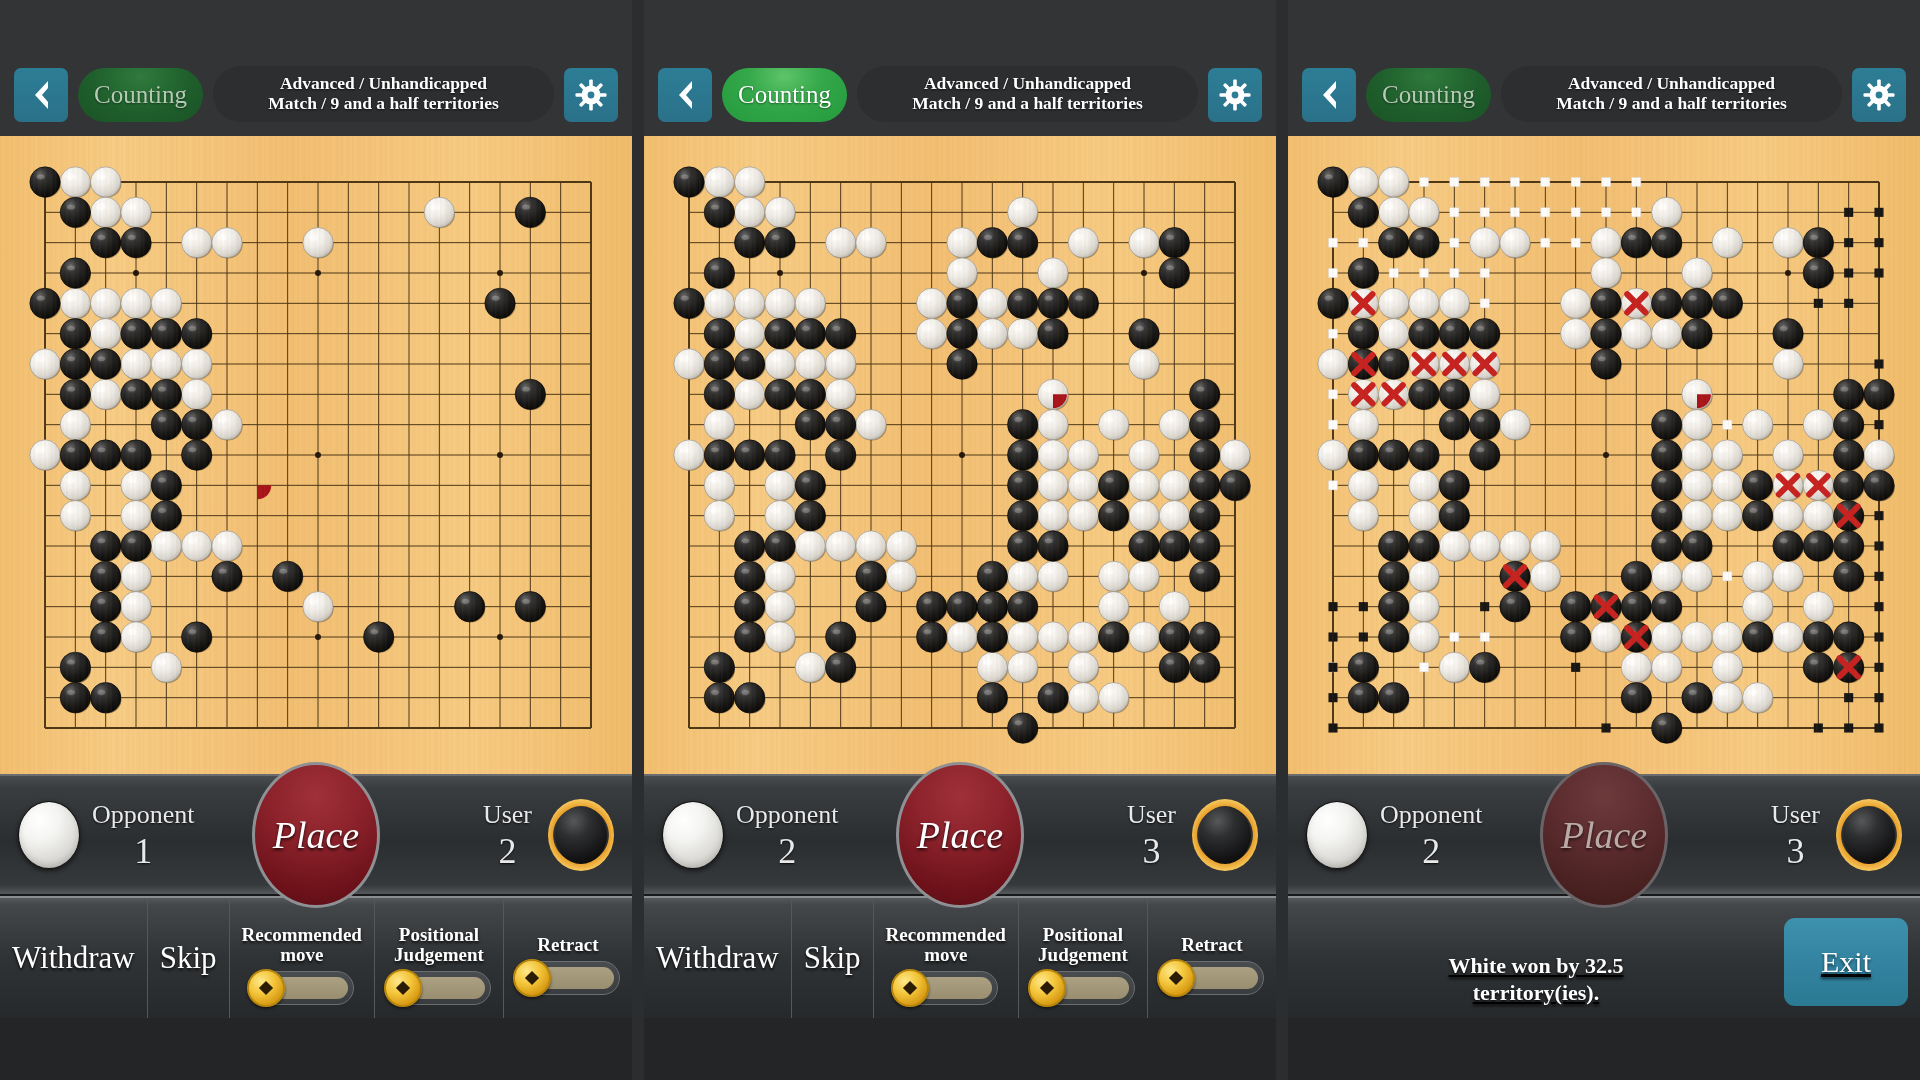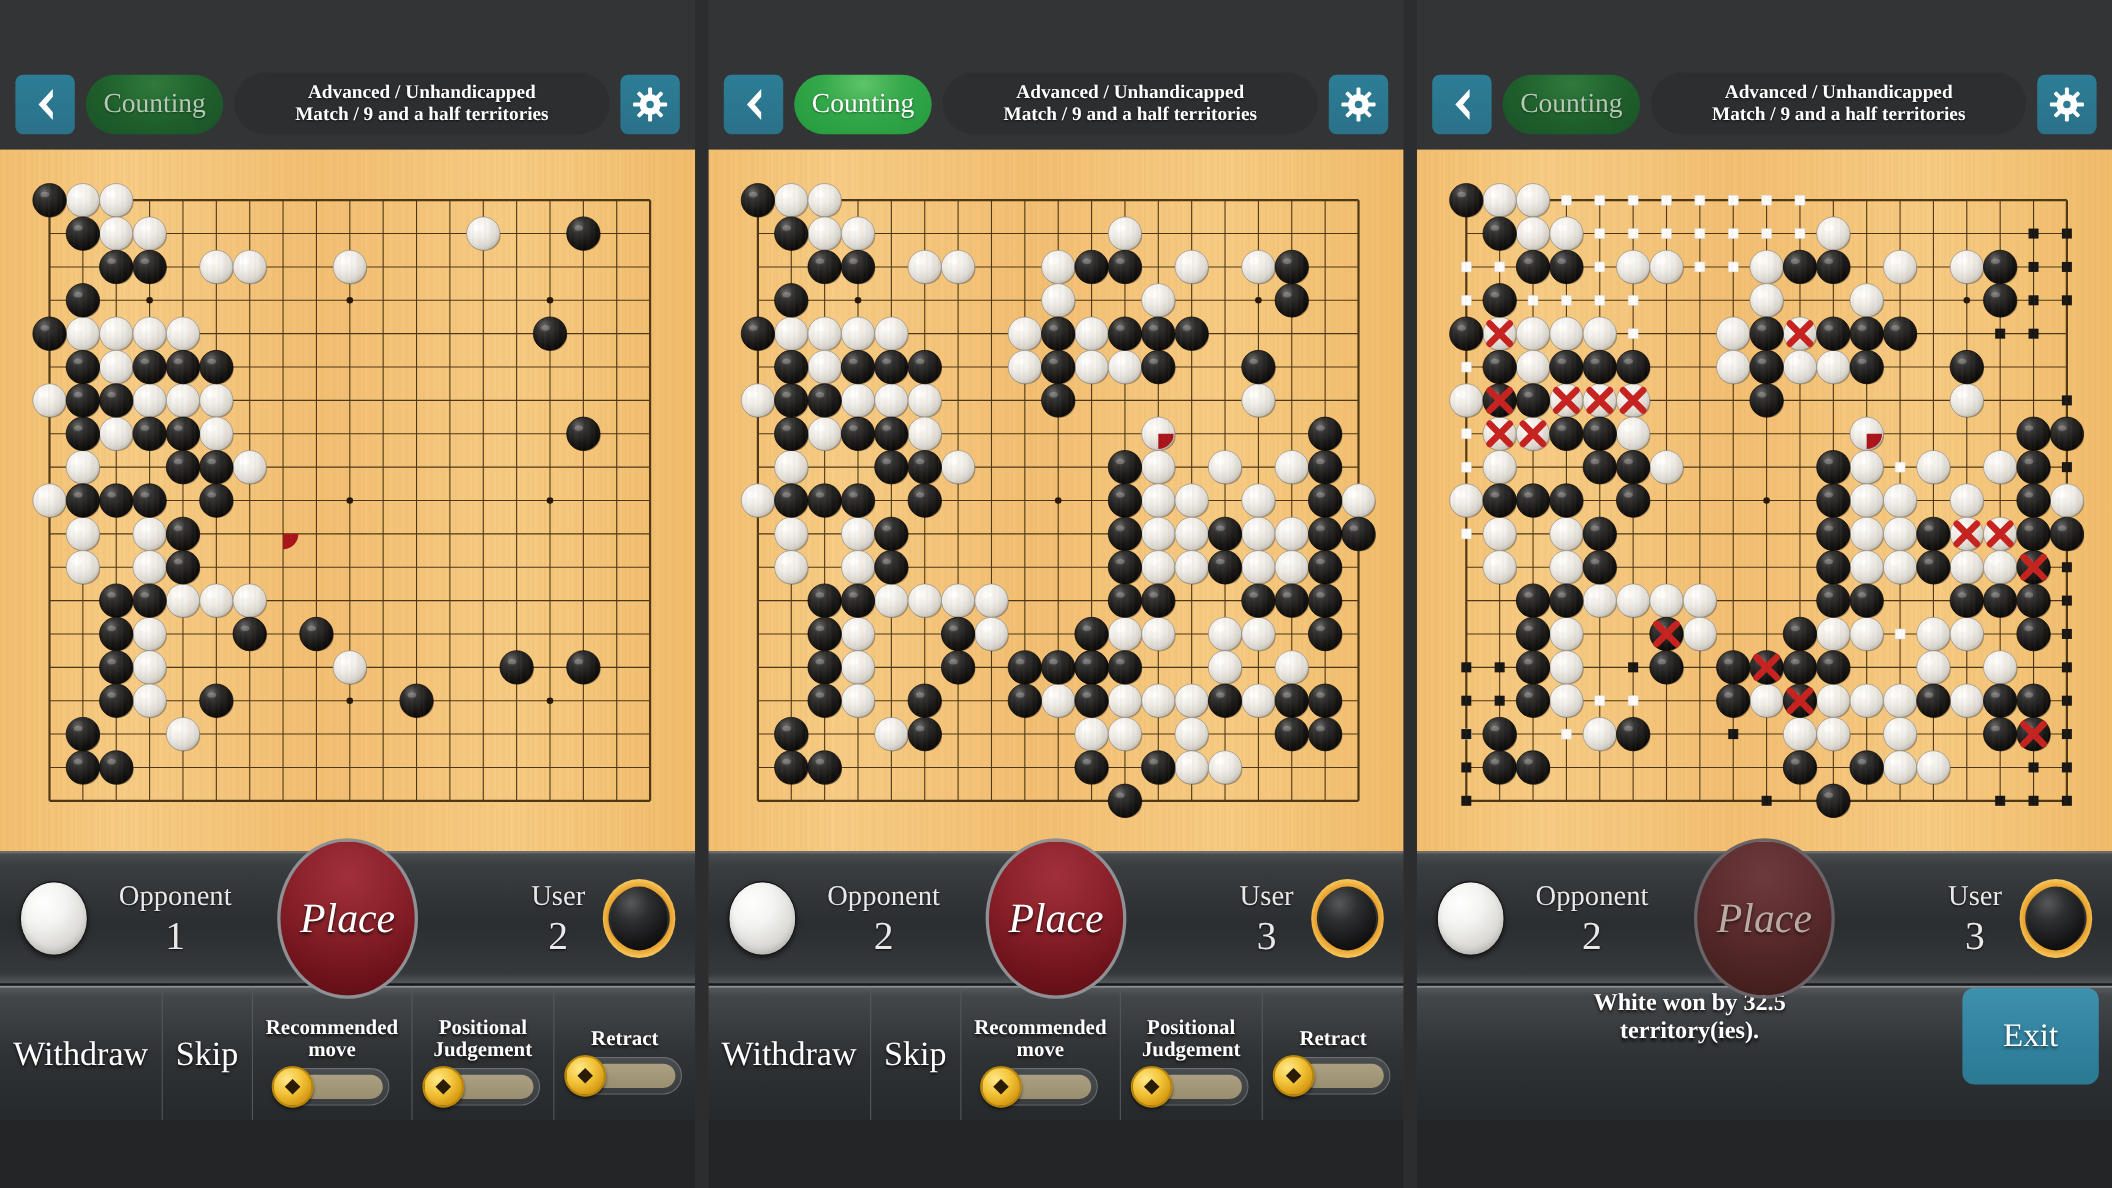--- a/index.html
+++ b/index.html
@@ -130,21 +130,21 @@
     background: radial-gradient(circle at 36% 26%, #57585a 0%, #2e2f31 30%, #131314 70%, #050506 100%);
   }
   .plabel {
     display: flex; flex-direction: column; align-items: center;
     color: #e9e9e9;
     text-shadow: 0 1px 2px rgba(0,0,0,.85);
     line-height: 1.0;
   }
   .plabel .name { font-size: 26px; }
   .plabel .score { font-size: 36px; margin-top: 5px; }
-  .p-left { display:flex; align-items:center; gap:28px; flex: 1 1 0; justify-content:flex-start; }
+  .p-left { display:flex; align-items:center; gap:12px; flex: 1 1 0; justify-content:flex-start; }
   .p-right { display:flex; align-items:center; gap:16px; flex: 1 1 0; justify-content:flex-end; }
   .place-btn {
     position: absolute;
     left: 50%; top: 50%;
     transform: translate(-50%,-50%);
     width: 128px; height: 146px;
     border-radius: 50%;
     display: flex; align-items: center; justify-content: center;
     font-size: 38px;
     border: 3px solid #8e9093;
@@ -218,23 +218,24 @@
     display:block; width: 10px; height: 10px;
     background: #2a1c05;
     transform: rotate(45deg);
   }
 
   
   .result-bar {
     height: 122px;
     background: linear-gradient(180deg, #56595c 0%, #44474a 6%, #303335 50%, #26292b 100%);
     border-top: 2px solid #8b8e91;
-    display: flex; align-items: flex-start;
-    padding: 0 12px;
+    display: flex; align-items: flex-end;
+    padding: 12px 12px;
     gap: 12px;
+    text-decoration: underline;
   }
   .result-text {
     flex: 1 1 auto;
     color: #ffffff;
     font-size: 22px;
     font-weight: bold;
     text-align: center;
     line-height: 1.2;
     text-shadow: 0 2px 3px rgba(0,0,0,.85);
   }

